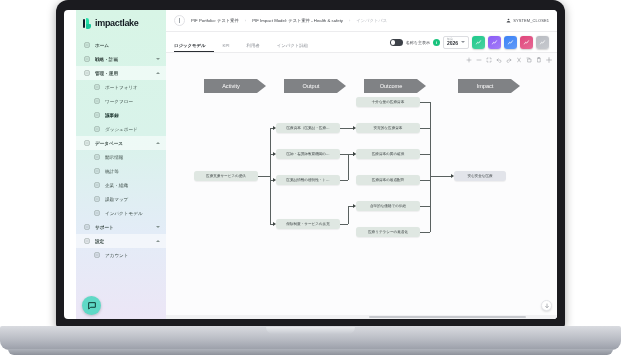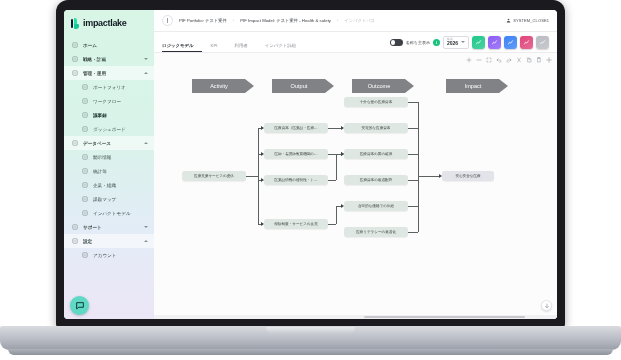--- a/index.html
+++ b/index.html
@@ -50,20 +50,21 @@
   }
 
   
   #sidebar {
     width: 90px; height: 100%;
     background: linear-gradient(180deg,#d8f5e6 0%,#d9f3ea 40%,#e3ecf7 72%,#ece6f6 100%);
     flex: 0 0 90px;
     position: relative;
     font-size: 4.6px;
     color: #2f3b38;
+    margin-left: 12px;
   }
   #brand {
     height: 26px; display: flex; align-items: center; gap: 3px;
     padding-left: 7px;
   }
   #brand .mark {
     width: 9px; height: 11px; position: relative; flex: 0 0 9px;
   }
   #brand .mark i {
     position: absolute; display: block; border-radius: 1px;

